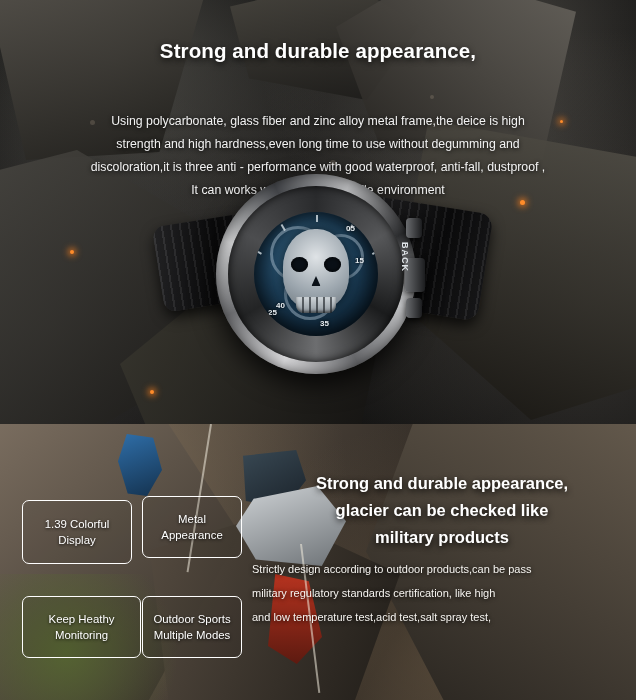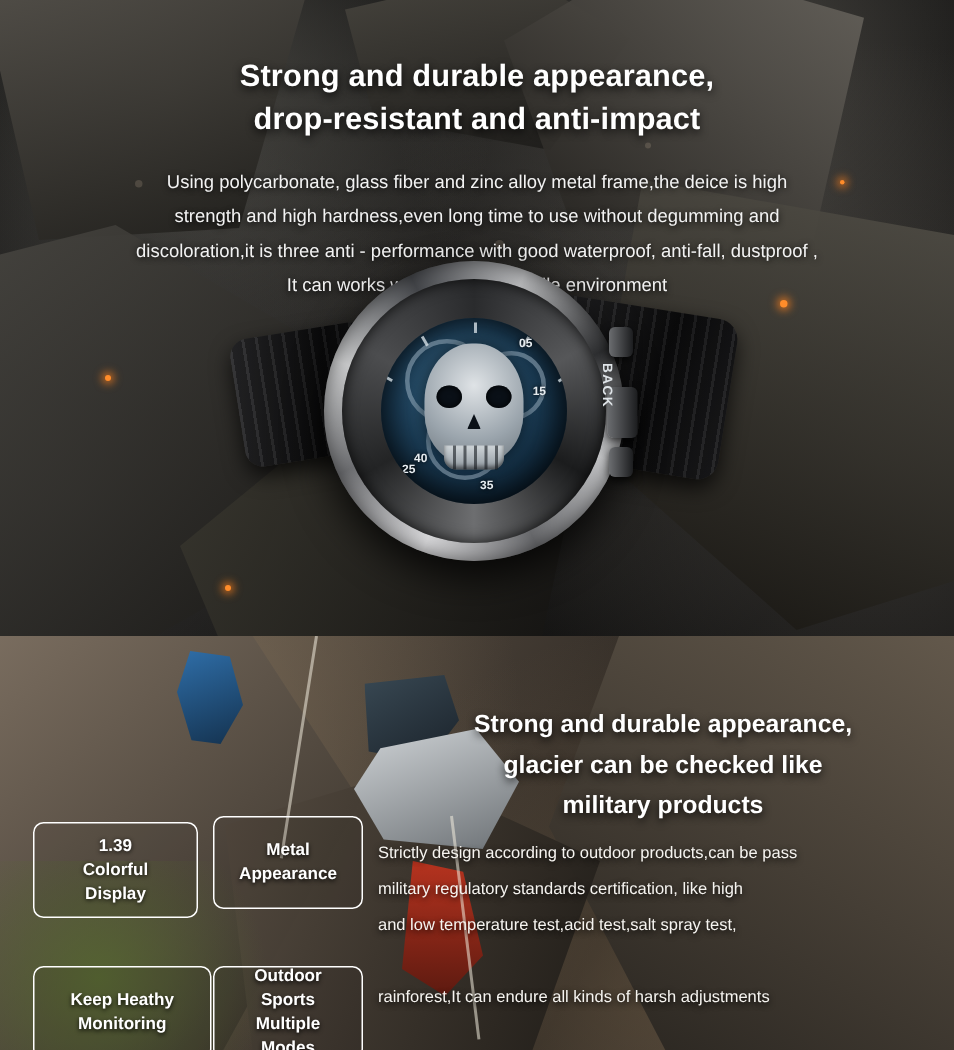--- a/index.html
+++ b/index.html
@@ -107,26 +107,25 @@
   .greenery{position:absolute;left:0;top:150px;width:220px;height:130px;background:radial-gradient(circle at 30% 60%, rgba(86,104,48,.85), rgba(40,52,24,0) 65%);}
   .climber{position:absolute;border-radius:6px;}
   .climber.one{left:118px;top:10px;width:44px;height:62px;background:linear-gradient(160deg,#2f6ea8,#14324f);clip-path:polygon(20% 0,80% 6%,100% 58%,66% 100%,22% 96%,0 44%);}
   .climber.two{left:236px;top:26px;width:70px;height:58px;background:linear-gradient(150deg,#3a4a55,#1a222a);clip-path:polygon(10% 10%,86% 0,100% 52%,70% 100%,14% 88%);}
   .climber.three{left:236px;top:62px;width:110px;height:80px;background:linear-gradient(160deg,#cfd3d6,#6d7276);clip-path:polygon(16% 16%,74% 0,100% 44%,78% 100%,18% 92%,0 50%);}
   .climber.four{left:262px;top:150px;width:60px;height:90px;background:linear-gradient(180deg,#b6331f,#5d1a10);clip-path:polygon(22% 0,78% 8%,100% 70%,58% 100%,10% 80%);}
   .rope{position:absolute;background:rgba(240,235,220,.55);width:2px;transform-origin:top;}
 
   .feature-box{
     position:absolute;border:1.6px solid #ffffff;border-radius:7px;
-    color:#ffffff;font-size:11.4px;line-height:16px;font-weight:bold;
+    color:#ffffff;font-size:11.4px;line-height:16px;font-weight:normal;
     display:flex;align-items:center;justify-content:center;text-align:center;
-    padding:4px 22px;box-sizing:border-box;
+    padding:4px 6px;box-sizing:border-box;
     text-shadow:0 1px 3px rgba(0,0,0,.85);
     background:rgba(0,0,0,.06);
-    margin-top:48px;
   }
   .fb1{left:22px;top:76px;width:110px;height:64px;}
   .fb2{left:142px;top:72px;width:100px;height:62px;}
   .fb3{left:22px;top:172px;width:119px;height:62px;}
   .fb4{left:142px;top:172px;width:100px;height:62px;}
 
   .right-head{
     position:absolute;left:258px;top:32px;width:368px;
     color:#fff;font-weight:bold;font-size:16.5px;line-height:27px;text-align:center;
     text-shadow:0 2px 6px rgba(0,0,0,.9);
@@ -154,21 +153,20 @@
     <div class="spark" style="left:520px;top:200px;width:5px;height:5px;"></div>
     <div class="spark" style="left:470px;top:300px;width:3px;height:3px;"></div>
     <div class="spark" style="left:150px;top:390px;width:4px;height:4px;"></div>
     <div class="spark" style="left:560px;top:120px;width:3px;height:3px;"></div>
     <div class="dust" style="left:330px;top:160px;width:6px;height:6px;"></div>
     <div class="dust" style="left:90px;top:120px;width:5px;height:5px;"></div>
     <div class="dust" style="left:430px;top:95px;width:4px;height:4px;"></div>
 
     <h1 class="headline">
       <span>Strong and durable appearance,</span><br>
-      <span>drop-resistant and anti-impact</span>
     </h1>
 
     <p class="subcopy">
       <span>Using polycarbonate, glass fiber and zinc alloy metal frame,the deice is high</span><br>
       <span>strength and high hardness,even long time to use without degumming and</span><br>
       <span>discoloration,it is three anti - performance with good waterproof, anti-fall, dustproof ,</span><br>
       <span>It can works well even in a hostile environment</span>
     </p>
 
     <div class="watch-wrap">
@@ -269,17 +267,16 @@
       <span>Strong and durable appearance,</span><br>
       <span>glacier can be checked like</span><br>
       <span>military products</span>
     </h2>
 
     <p class="right-copy">
       <span>Strictly design according to outdoor products,can be pass</span><br>
       <span>military regulatory standards certification, like high</span><br>
       <span>and  low temperature test,acid test,salt spray test,</span><br>
       <br>
-      <span>rainforest,It can endure all kinds of harsh adjustments</span>
     </p>
   </section>
 
 </div>
 
 </body></html>

